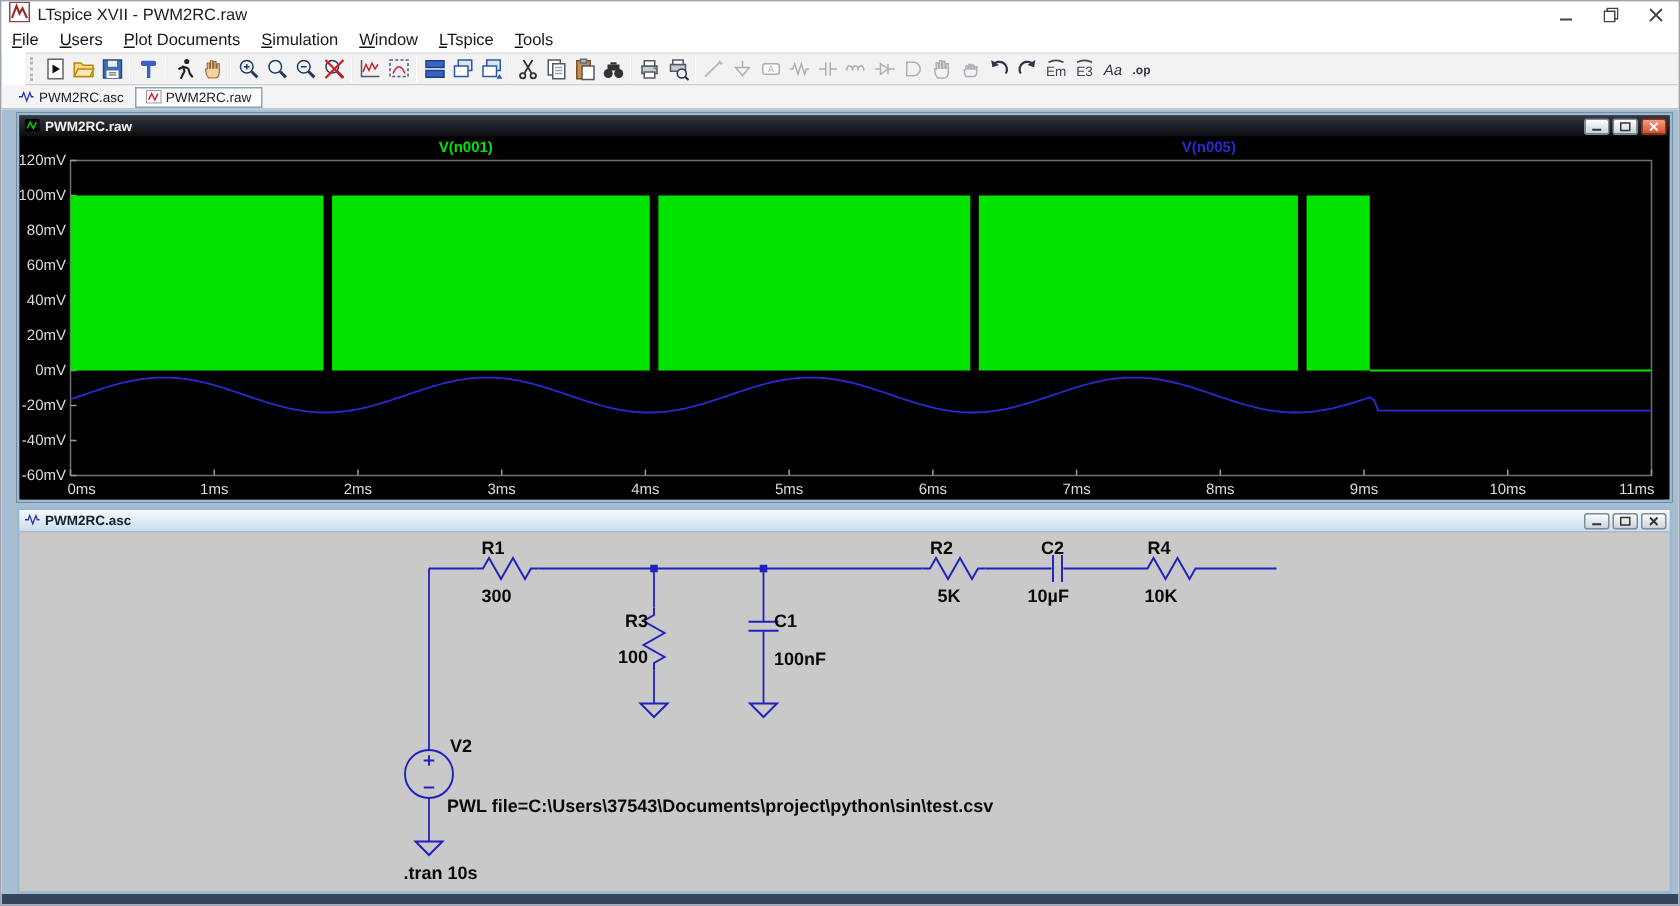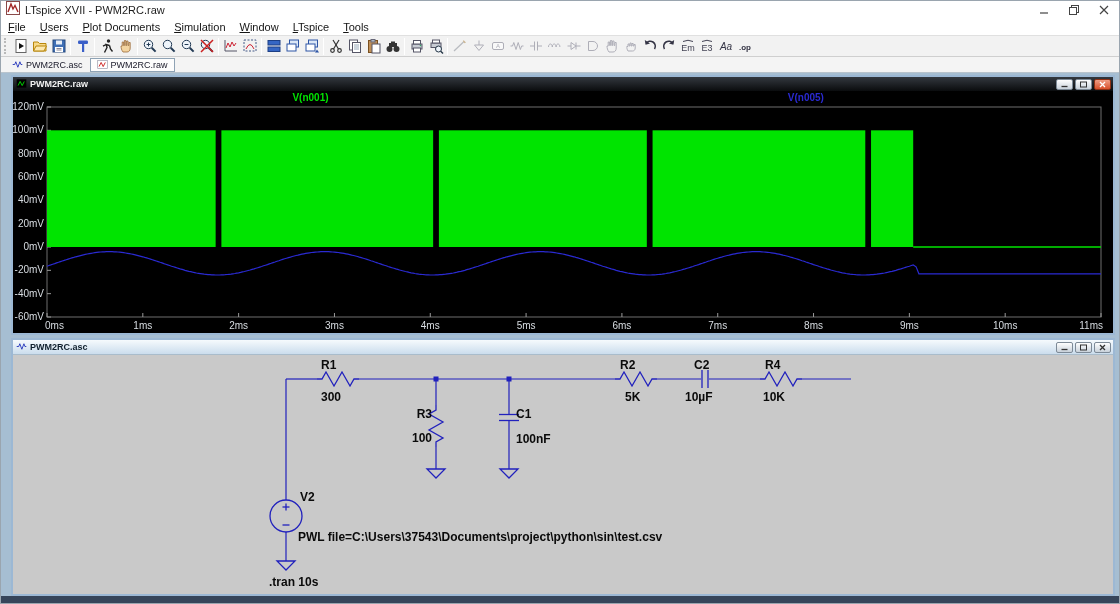--- a/index.html
+++ b/index.html
@@ -9,21 +9,21 @@
   
   .titlebar { position:absolute; top:0; left:0; right:0; height:18px; display:flex; align-items:center; padding-left:5px; background:#fff; }
   .app-title { font-size:11px; color:#1c1c1c; margin-left:5px; }
   .win-controls { position:absolute; right:0; top:0; display:flex; }
   .wc { width:30px; height:18px; display:flex; align-items:center; justify-content:center; cursor:default; }
 
   .menubar { position:absolute; top:18px; left:0; right:0; height:16px; display:flex; align-items:center; background:#fff; }
   .menu-item { font-size:11px; color:#151515; padding:1px 7px; }
   .menu-item::first-letter { text-decoration: underline; }
 
-  .toolbar { position:absolute; top:34px; left:0; right:0; height:22px; background:#f2f2f2; border-top:1px solid #e0e0e0; border-bottom:1px solid #cfcfcf; display:flex; align-items:center; padding-left:2px; }
+  .toolbar { position:absolute; top:34px; left:16px; right:0; height:22px; background:#f2f2f2; border-top:1px solid #e0e0e0; border-bottom:1px solid #cfcfcf; display:flex; align-items:center; padding-left:2px; }
   .tb-grip { width:4px; height:16px; border-left:2px dotted #b9b9b9; margin:0 3px 0 1px; }
   .tbi { width:19px; height:20px; display:flex; align-items:center; justify-content:center; }
   .tbi.dim { opacity:.55; }
   .tb-sep { width:1px; height:17px; background:#c4c4c4; border-right:1px solid #fff; margin:0 2px; }
 
   .tabbar { position:absolute; top:56px; left:0; right:0; height:16px; background:#f4f4f4; border-bottom:1px solid #b9c4cd; display:flex; align-items:flex-end; padding-left:4px; }
   .tab { height:14px; display:flex; align-items:center; gap:3px; padding:0 6px; font-size:9px; color:#1a1a2a; border:1px solid transparent; }
   .tab.active { background:#fdfdfd; border:1px solid #8fa3b5; }
 
   

